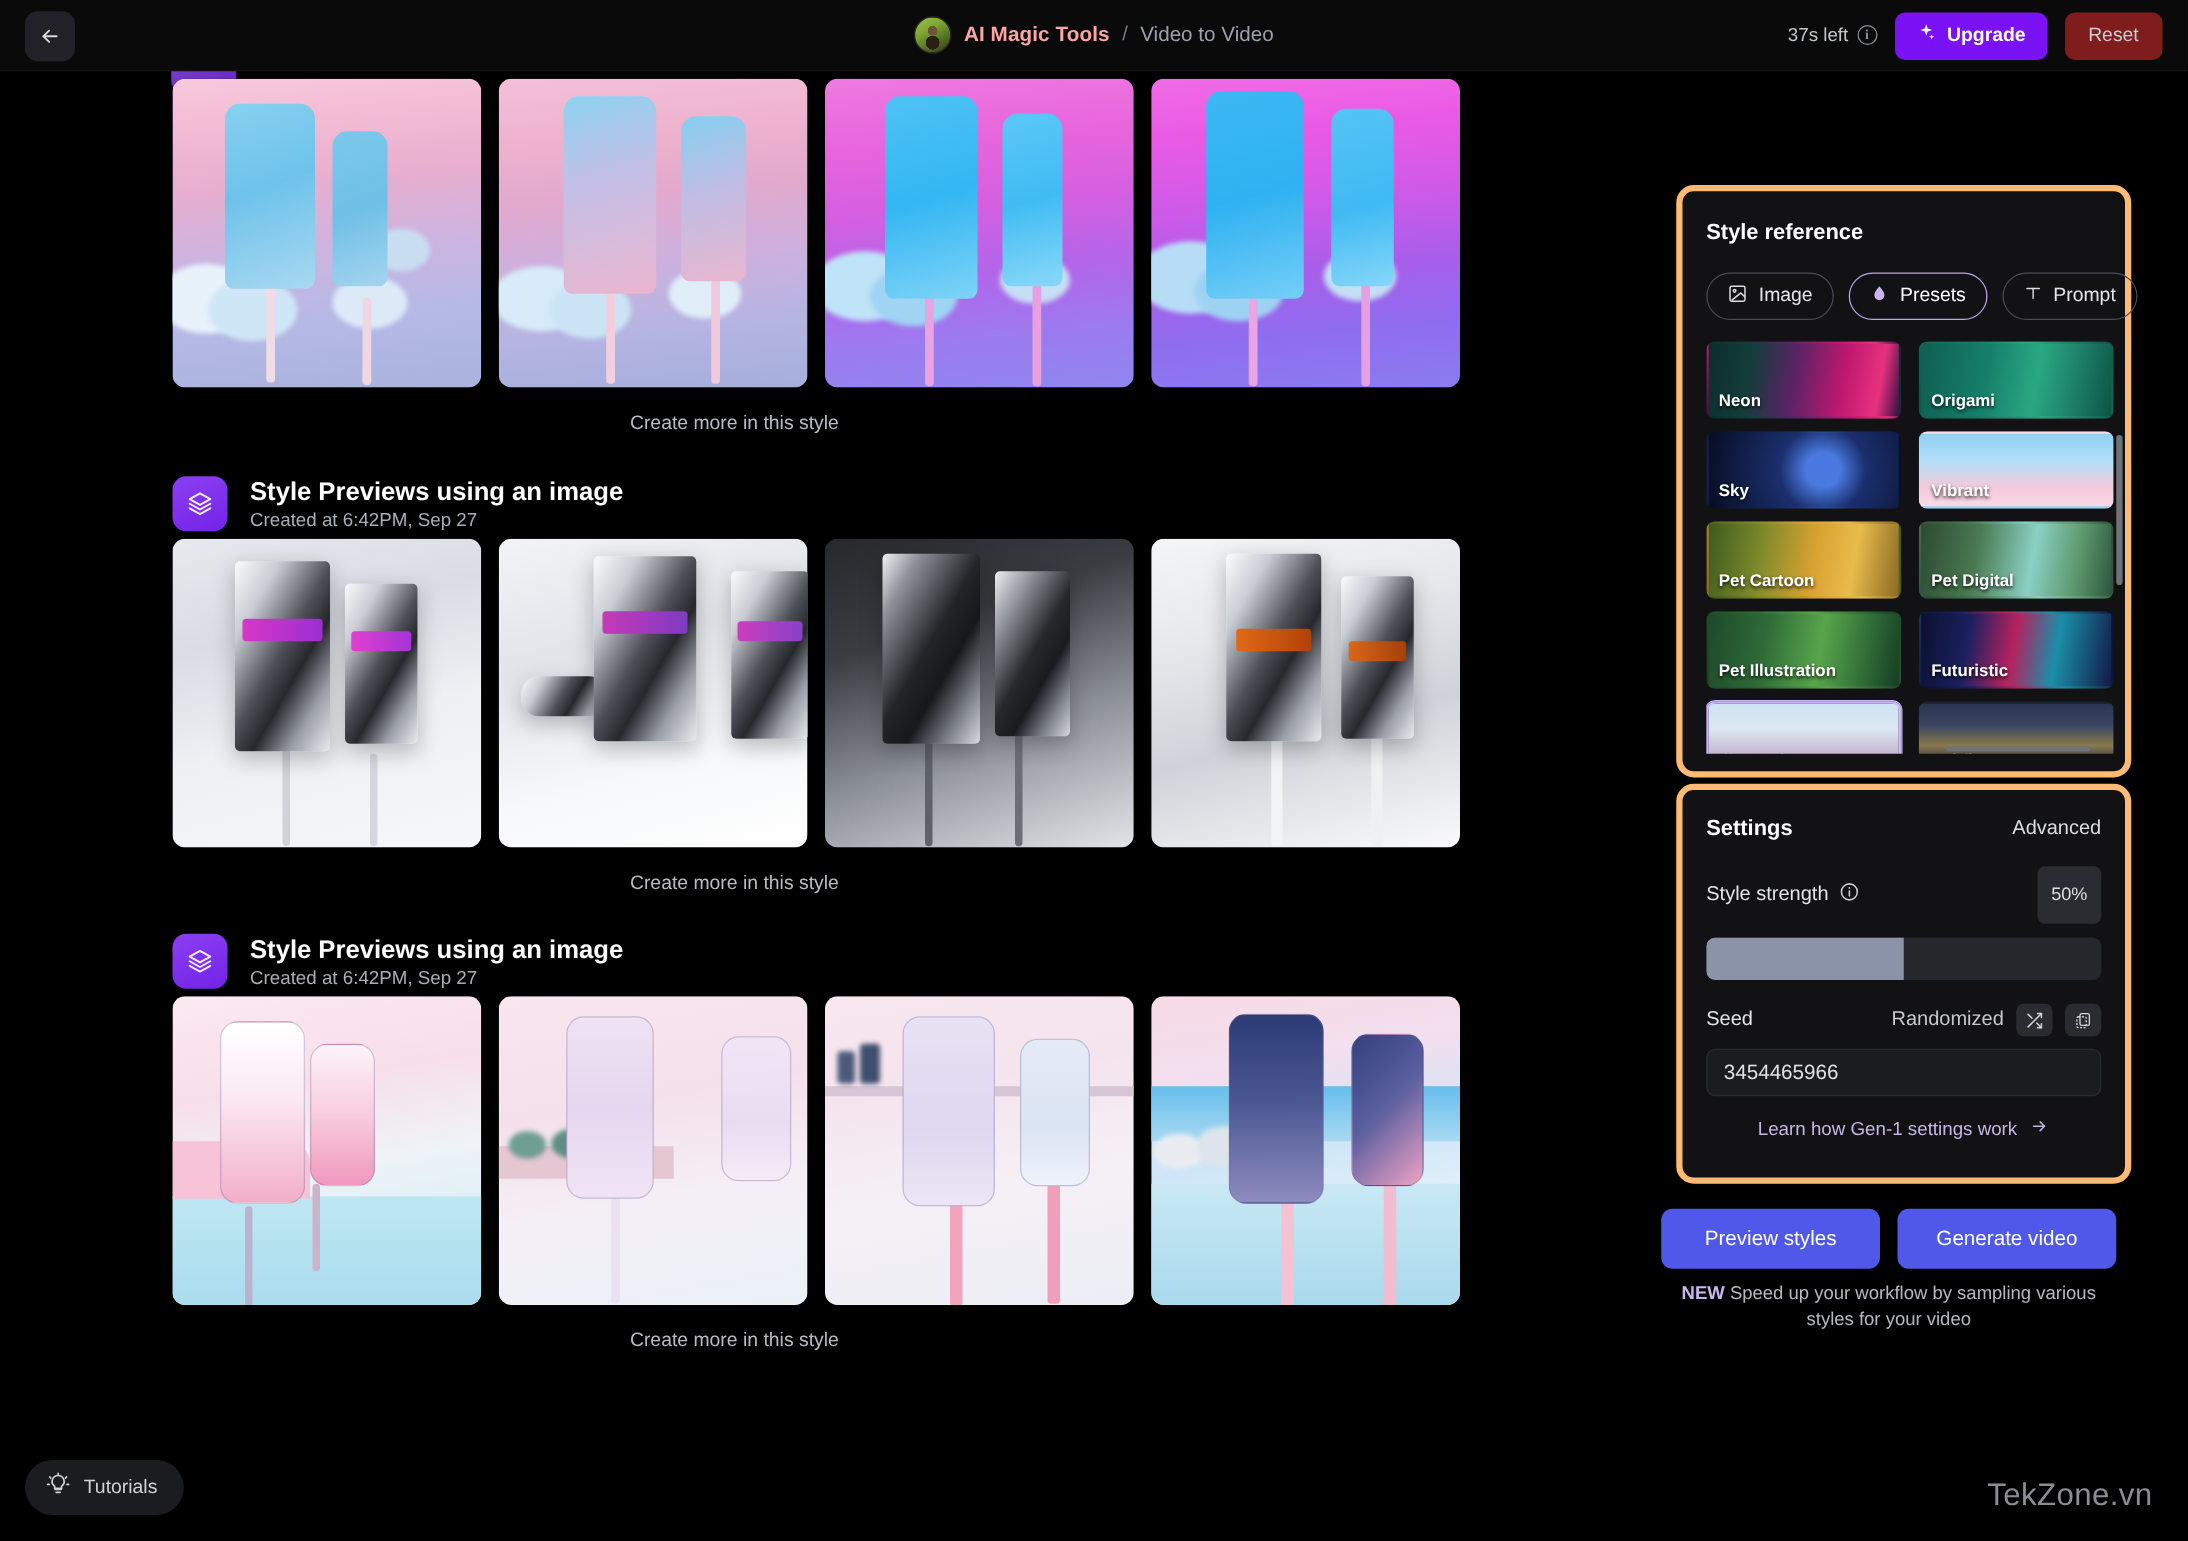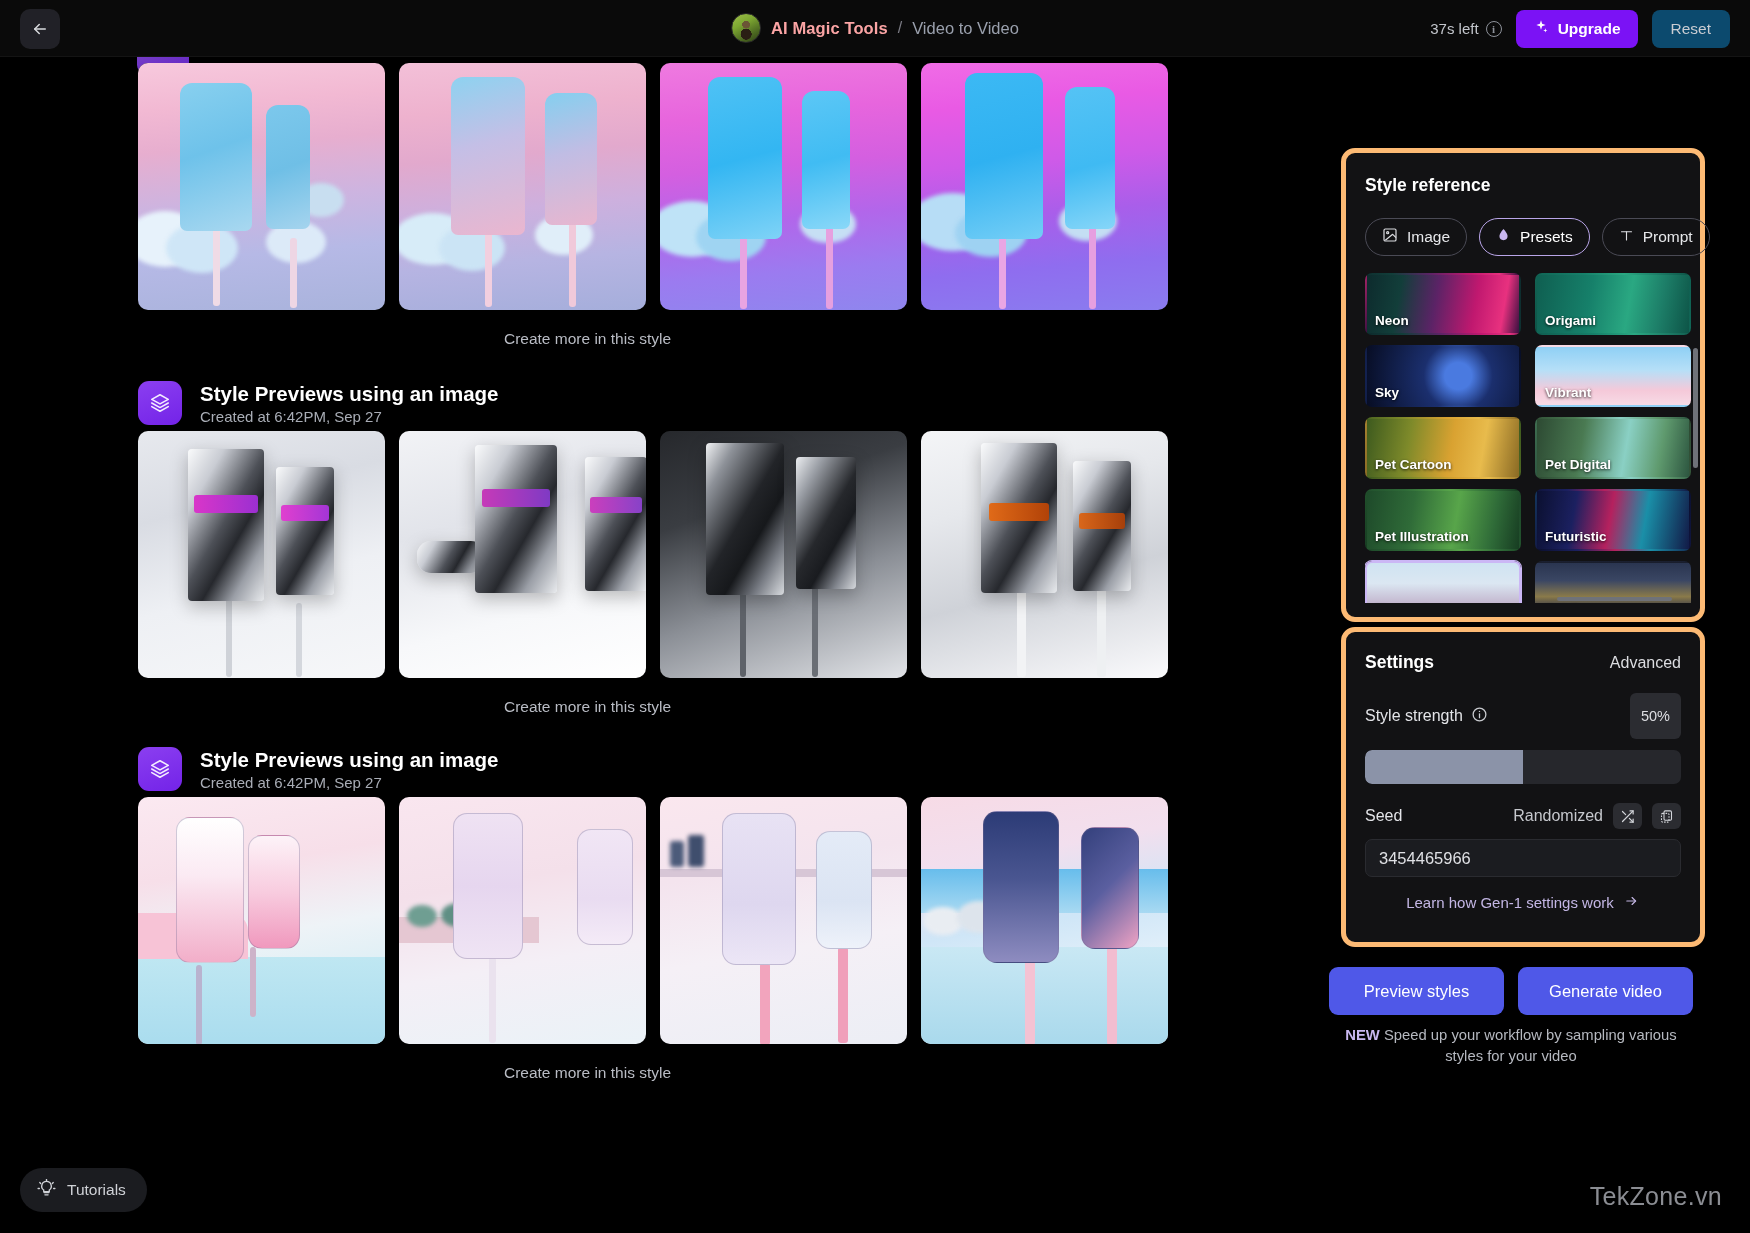--- a/index.html
+++ b/index.html
@@ -42,37 +42,37 @@
     flex: 0 0 auto;
   }
   .bc-title { font-size: 16.5px; font-weight: 600; color: #fca5a5; letter-spacing: .1px;}
   .bc-sep { font-size: 16px; color: #7c7c85; }
   .bc-sub { font-size: 16.5px; color: #9aa0ad; }
 
   .topright {
     position: absolute; right: 20px; top: 0; height: 57px;
     display: flex; align-items: center; gap: 14px;
   }
-  .timeleft { font-size: 15px; color: #c3c6cc; display:flex; align-items:center; gap:7px;}
+  .timeleft { font-size: 15px; color: #c3c6cc; display:flex; align-items:flex-start; gap:7px;}
   .info-circle {
     width: 16px; height: 16px; border-radius: 50%;
     border: 1.3px solid #8d9199; color: #8d9199;
     font-size: 11px; font-weight: 700; line-height: 14px; text-align: center;
     font-family: "Liberation Serif", serif;
   }
   .upgrade-btn {
     background: #7b12f5; color: #fff;
     border-radius: 8px; height: 38px; padding: 0 17px;
     display: flex; align-items: center; gap: 9px;
     font-size: 15.5px; font-weight: 600; cursor: pointer;
   }
   .reset-btn {
-    background: #0c4a6e; color: #c9ccd2;
-    border-radius: 8px; height: 38px; padding: 0 19px;
-    display: flex; align-items: center;
+    background: #7f1d1d; color: #c9ccd2;
+    border-radius: 8px; height: 38px; padding: 10px 19px;
+    display: flex; align-items: flex-end;
     font-size: 15.5px; cursor: pointer;
   }
 
   
   .main {
     position: absolute; top: 57px; left: 0; width: 1310px; height: 1176px;
     overflow: hidden;
   }
   .partial-top {
     position: absolute; left: 137px; top: -12px;

